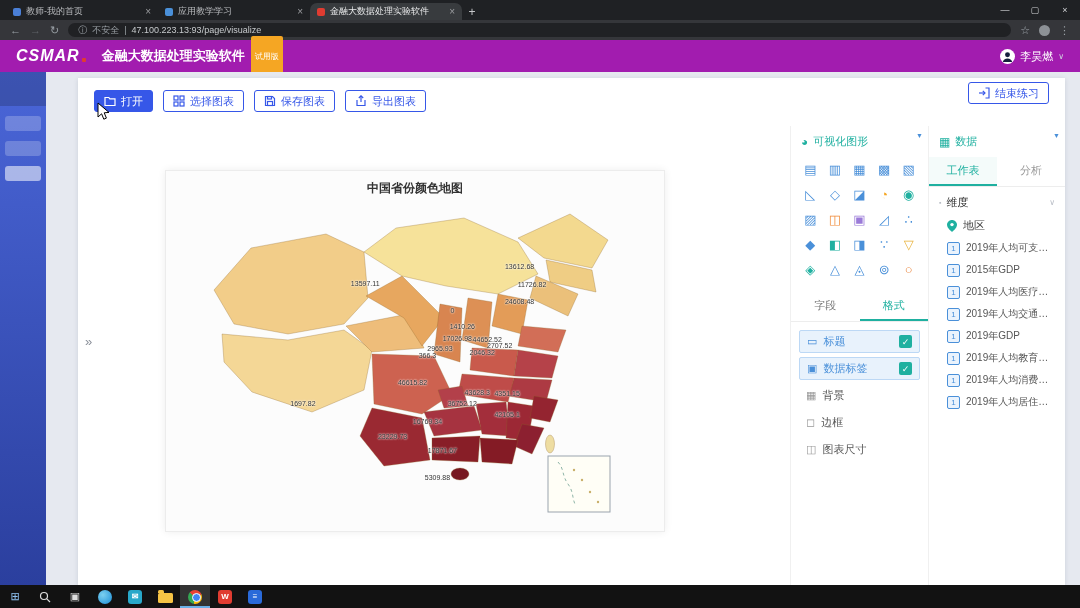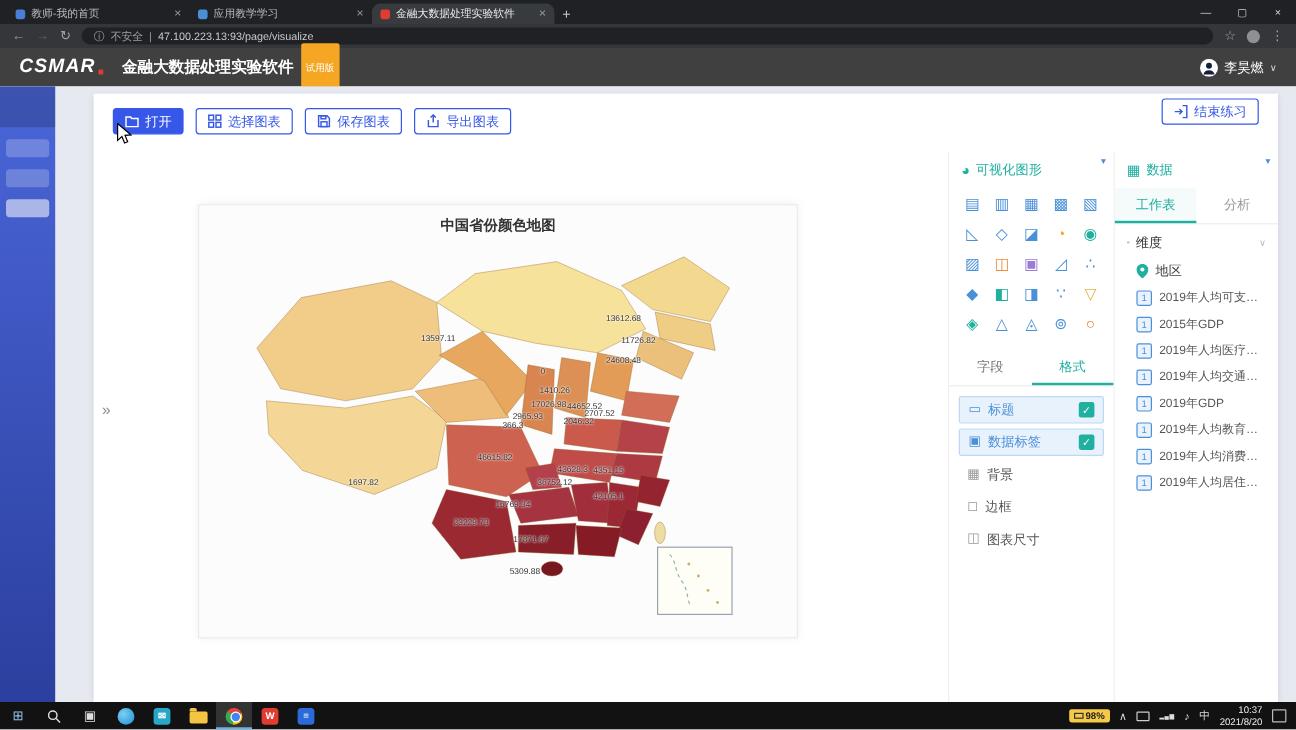--- a/index.html
+++ b/index.html
@@ -17,21 +17,21 @@
 .wincontrols{margin-left:auto;display:flex;height:100%}
 .wincontrols span{width:30px;display:flex;align-items:center;justify-content:center;color:#cfd1d4;font-size:9px}
 
 .addressbar{position:absolute;top:20px;left:0;right:0;height:20px;background:#35363a;display:flex;align-items:center;gap:9px;padding:0 10px}
 .nav{color:#9aa0a6;font-size:11px;line-height:1}
 .nav.dim{color:#5f6368}
 .urlbox{flex:1;height:14px;background:#202124;border-radius:7px;display:flex;align-items:center;gap:5px;padding:0 10px;font-size:9px;color:#9aa0a6}
 .urlbox .url{color:#c7cacd}
 .avatar-sm{width:11px;height:11px;border-radius:50%;background:#8d9196}
 
-.appheader{position:absolute;top:40px;left:0;right:0;height:32px;background:#404040;display:flex;align-items:center;padding:0 16px}
+.appheader{position:absolute;top:40px;left:0;right:0;height:32px;background:#a21caf;display:flex;align-items:center;padding:0 16px}
 .logo{color:#fff;font-weight:bold;font-size:16px;letter-spacing:1px;font-style:italic}
 .logo-accent{width:4px;height:4px;background:#e03c31;border-radius:1px;margin:8px 0 0 2px}
 .apptitle{color:#fff;font-size:13px;font-weight:bold;margin-left:16px}
 .badge{background:#f5a623;color:#fff;font-size:8px;border-radius:2px;padding:15px 4px;margin-left:6px}
 .user{margin-left:auto;display:flex;align-items:center;gap:5px;color:#fff;font-size:11px;cursor:pointer}
 .chev{font-size:8px;color:#cfd4de}
 
 .workspace{position:absolute;top:72px;left:0;right:0;bottom:23px;background:#e6e9f0}
 .leftstrip{position:absolute;left:0;top:0;width:46px;bottom:0;background:linear-gradient(180deg,#4a66d8,#2b3f9e)}
 .ls-block{height:34px;background:rgba(0,0,0,.18)}
@@ -425,33 +425,17 @@
     </div>
   <div class="tb-app active">
       <span class="chrome-ic"></span>
     </div>
   <div class="tb-app">
       <span class="ic-sq" style="background:#e03c31">W</span>
     </div>
   <div class="tb-app">
       <span class="ic-sq" style="background:#2a6ad9">≡</span>
     </div>
-  <div class="tb-right">
-    <span class="batt">
-        <span class="batt-box"></span>
-        <span>98%</span>
-      </span>
-    <span>∧</span>
-    <span class="display-ic"></span>
-    <span class="signal">▂▄▆</span>
-    <span>♪</span>
-    <span>中</span>
-    <span class="clock">
-      <div>10:37</div>
-      <div>2021/8/20</div>
-    </span>
-    <span class="notif"></span>
-  </div>
 </div>
 
 <svg class="cursor" width="13" height="19" viewBox="0 0 13 19">
   <path d="M1 1v14l3.6-3.2 2.2 5.4 2.6-1.1-2.2-5.3 4.8-.4z" fill="#fff" stroke="#000" stroke-width="1"></path>
 </svg>
 
 </body></html>

